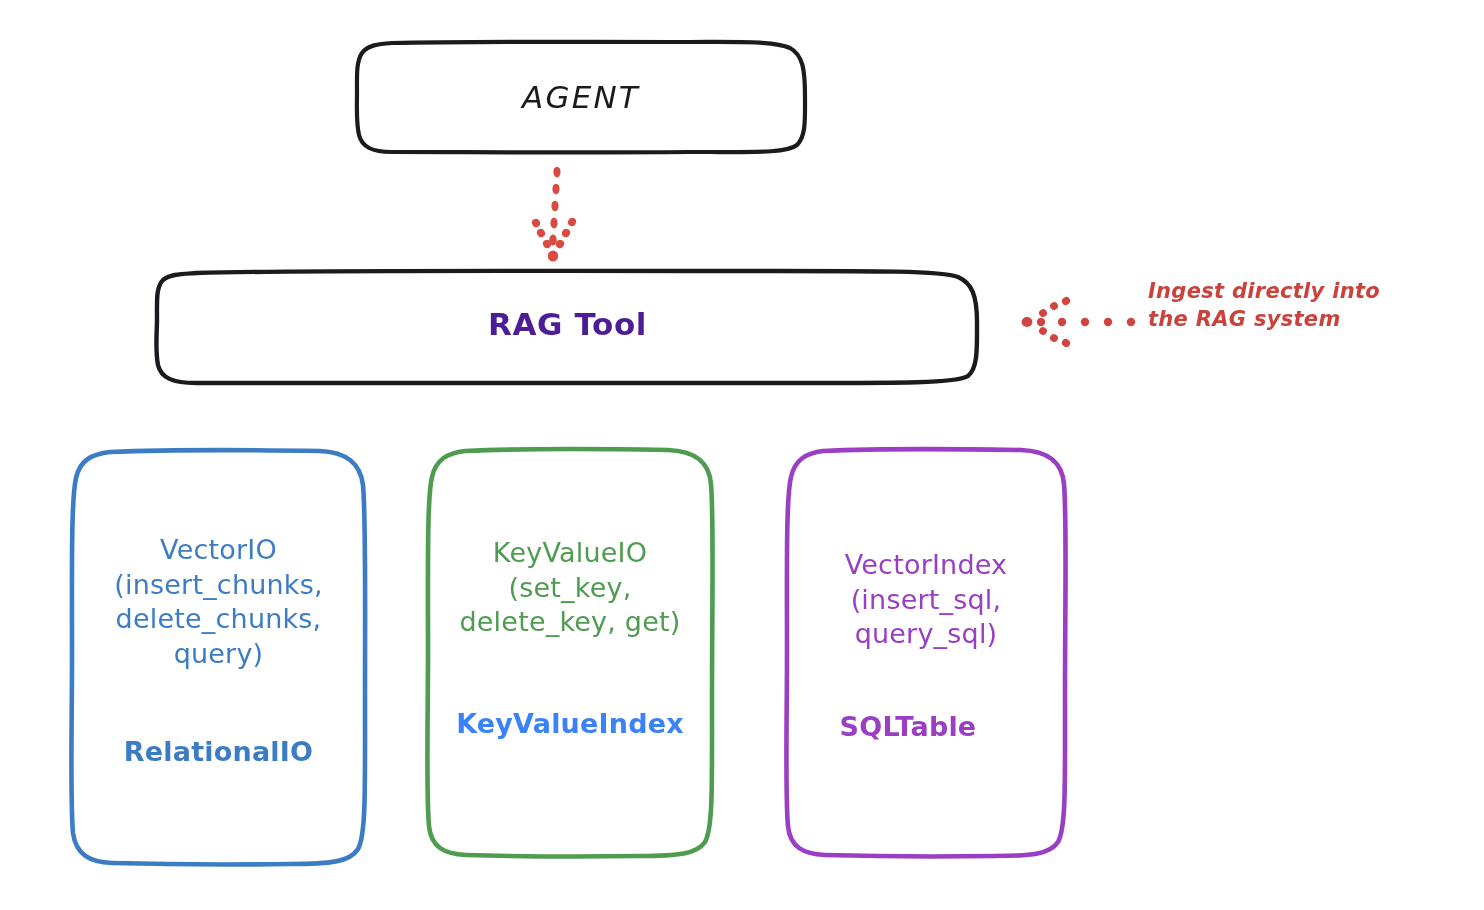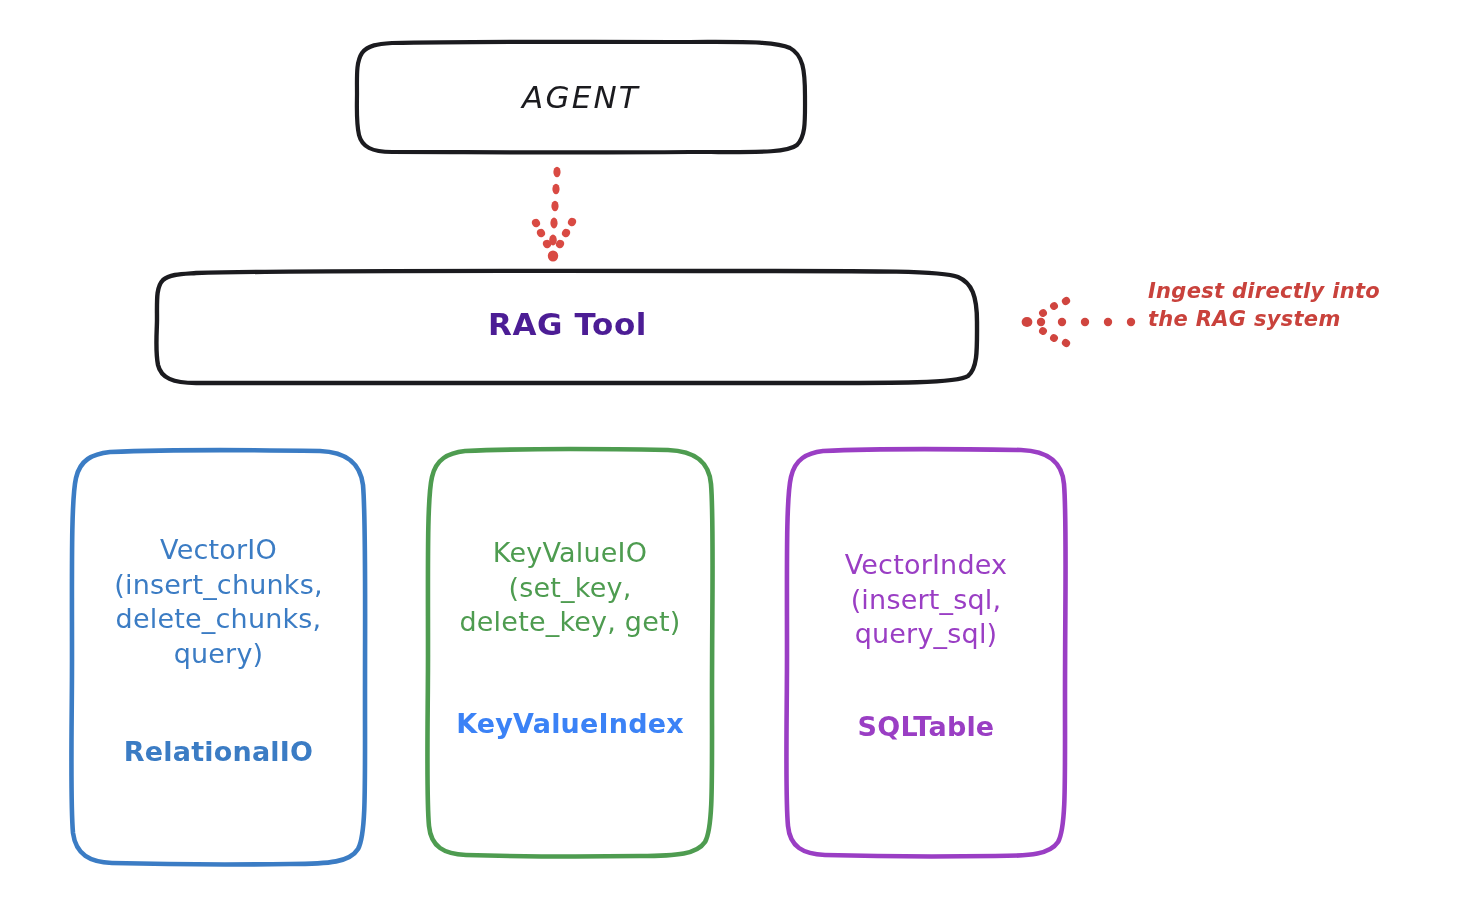--- a/index.html
+++ b/index.html
@@ -59,21 +59,21 @@
   }
   .col-index {
     font-size: 27px;
     font-weight: 600;
   }
   #vector-ops   { left: 72px;  top: 533px; width: 293px; color: #3b7cc4; }
   #vector-index { left: 72px;  top: 735px; width: 293px; color: #3b7cc4; }
   #kv-ops       { left: 428px; top: 536px; width: 284px; color: #4e9c50; }
   #kv-index     { left: 428px; top: 707px; width: 284px; color: #3b82f6; }
   #rel-ops      { left: 787px; top: 548px; width: 278px; color: #9a3ec4; }
-  #rel-index    { left: 787px; top: 710px; width: 278px; color: #9a3ec4; }
+  #rel-index    { left: 769px; top: 710px; width: 278px; color: #9a3ec4; }
 
   
   #ingest-note {
     position: absolute;
     left: 1148px;
     top: 278px;
     width: 330px;
     text-align: left;
     font-size: 21px;
     font-weight: 600;

